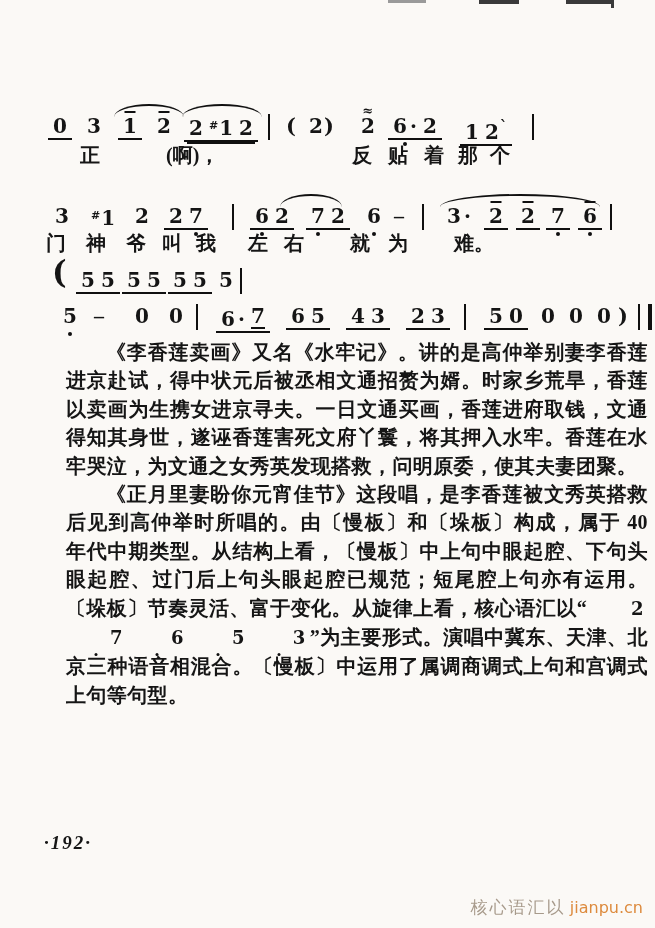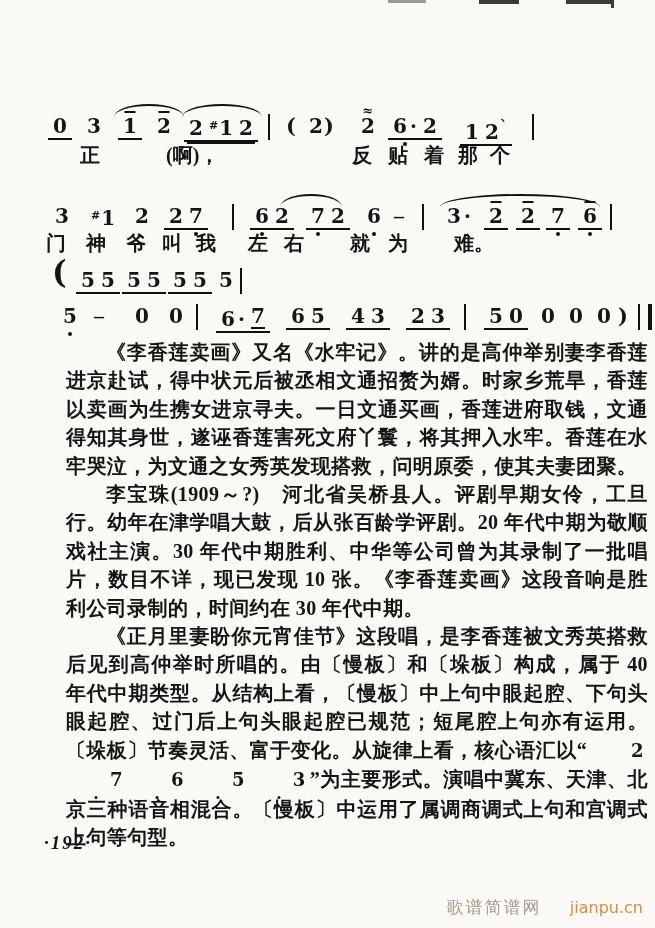--- a/index.html
+++ b/index.html
@@ -38,21 +38,21 @@
   .text-col{position:absolute;left:42px;top:338px;width:582px;margin-left:24px;}
   .text-col p{margin:0;text-indent:2em;text-align:justify;font-size:20px;line-height:28.4px;
               font-weight:600;letter-spacing:0.4px;}
   .iq{position:relative;display:inline-block;font-family:"DejaVu Serif",serif;font-weight:bold;
       font-size:18px;margin:0 4px;}
   .iq.db::after{content:"";position:absolute;top:calc(100% + 1px);left:50%;transform:translateX(-50%);
                 width:3px;height:3px;border-radius:50%;background:#101010;}
   .page-num{position:absolute;left:44px;top:832px;font-style:italic;font-size:19px;letter-spacing:2px;font-weight:600;}
   .watermark{position:absolute;right:12px;top:896px;font-size:17px;white-space:nowrap;}
   .wm-cn{color:#a79a8b;letter-spacing:2px;}
-  .wm-url{color:#dd8b3e;font-family:"DejaVu Sans",sans-serif;font-size:16px;margin-left:24px;}
+  .wm-url{color:#dd8b3e;font-family:"DejaVu Sans",sans-serif;font-size:16px;}
 </style>
 </head>
 <body>
 
 <div class="page">
 
   <div class="artifact gray" style="left:388px;top:0;width:38px;height:3px;"></div>
   <div class="artifact" style="left:479px;top:0;width:40px;height:4px;"></div>
   <div class="artifact" style="left:566px;top:0;width:48px;height:4px;"></div>
   <div class="artifact" style="left:611px;top:0;width:3px;height:8px;"></div>
@@ -226,24 +226,23 @@
         <div class="tok" style="left: 552px;"><span class="dl">
             <span class="pd">0</span>
           </span></div>
         <div class="txt" style="left: 578px;">)</div>
         <div class="ebar" style="left: 598px;"></div>
       </div>
     </div>
 
   <div class="text-col">
     <p><span>《李香莲卖画》又名《水牢记》。讲的是高仲举别妻李香莲进京赴试，得中状元后被丞相文通招赘为婿。时家乡荒旱，香莲以卖画为生携女进京寻夫。一日文通买画，香莲进府取钱，文通得知其身世，遂诬香莲害死文府丫鬟，将其押入水牢。香莲在水牢哭泣，为文通之女秀英发现搭救，问明原委，使其夫妻团聚。</span></p>
-    <p><b>李宝珠(1909～?)</b><span>　河北省吴桥县人。评剧早期女伶，工旦行。幼年在津学唱大鼓，后从张百龄学评剧。20 年代中期为敬顺戏社主演。30 年代中期胜利、中华等公司曾为其录制了一批唱片，数目不详，现已发现 10 张。《李香莲卖画》这段音响是胜利公司录制的，时间约在 30 年代中期。</span></p>
     <p><span>《正月里妻盼你元宵佳节》这段唱，是李香莲被文秀英搭救后见到高仲举时所唱的。由〔慢板〕和〔垛板〕构成，属于 40 年代中期类型。从结构上看，〔慢板〕中上句中眼起腔、下句头眼起腔、过门后上句头眼起腔已规范；短尾腔上句亦有运用。〔垛板〕节奏灵活、富于变化。从旋律上看，核心语汇以“</span><span id="p3-notes"><span class="iq">2</span><span class="iq db">7</span><span class="iq db">6</span><span class="iq db">5</span><span class="iq db">3</span></span><span>”为主要形式。演唱中冀东、天津、北京三种语音相混合。〔慢板〕中运用了属调商调式上句和宫调式上句等句型。</span></p>
   </div>
 
   <div class="page-num">·192·</div>
 
   <div class="watermark">
-    <span class="wm-cn">歌谱简谱网</span>
+    <span class="wm-cn">核心语汇以</span>
     <span class="wm-url">jianpu.cn</span>
   </div>
 
 </div>
 
 </body></html>

